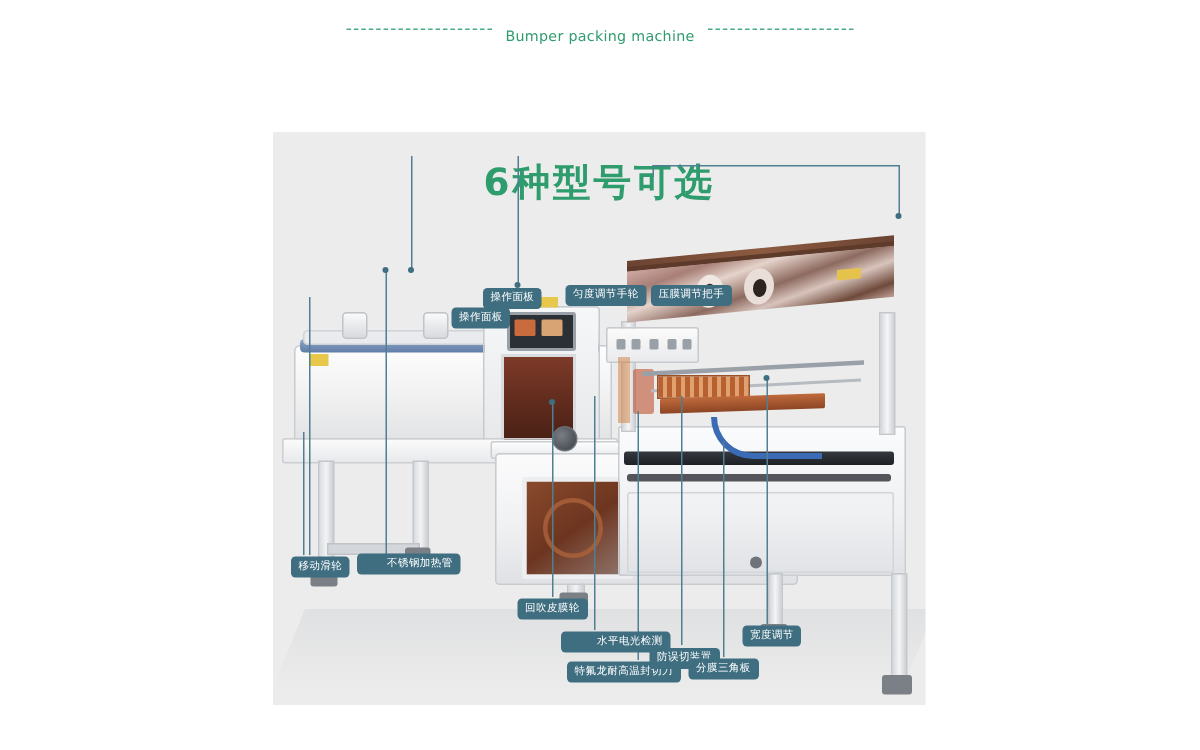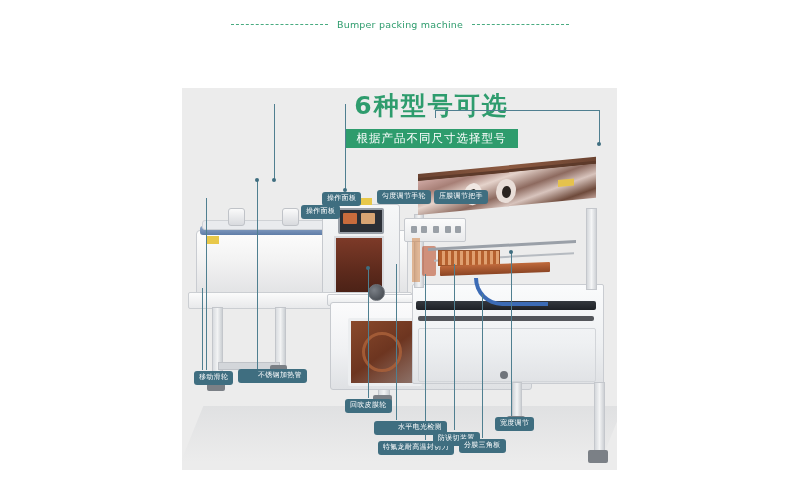--- a/index.html
+++ b/index.html
@@ -43,21 +43,21 @@
     font-weight: 700;
     color: #2e9c6d;
     letter-spacing: 0.5px;
     line-height: 1;
     white-space: nowrap;
     position: relative;
     top: -2px;
   }
   #subtitle-row {
     display: flex;
-    align-items: center;
+    align-items: flex-start;
     justify-content: center;
     gap: 9px;
     margin-top: 7px;
   }
   .dash-line {
     width: 97px;
     height: 0;
     border-top: 1px dashed #49ab81;
   }
   #subtitle-en {
@@ -75,24 +75,23 @@
     width: 435px;
     height: 382px;
     background: #ececec;
     overflow: hidden;
   }
 
   
   #headline-block {
     position: absolute;
     left: 0;
-    top: 4px;
+    top: 20px;
     width: 435px;
     text-align: center;
-    margin-left: 32px;
   }
   #headline-main {
     font-size: 25px;
     font-weight: 700;
     color: #2e9c6d;
     letter-spacing: 2px;
     line-height: 1.1;
   }
   #headline-sub {
     display: inline-block;
@@ -362,21 +361,20 @@
     <span class="dash-line"></span>
     <span id="subtitle-en">Bumper packing machine</span>
     <span class="dash-line"></span>
   </div>
 </div>
 
 <div id="panel">
 
   <div id="headline-block">
     <div id="headline-main">6种型号可选</div>
-    <div id="headline-sub">根据产品不同尺寸选择型号</div>
   </div>
 
   <div id="machine">
 
     <div class="part floor-shadow"></div>
 
     <div class="part tunnel-body"></div>
     <div class="part tunnel-stripe"></div>
     <div class="part tunnel-top"></div>
     <div class="part knob1"></div>

